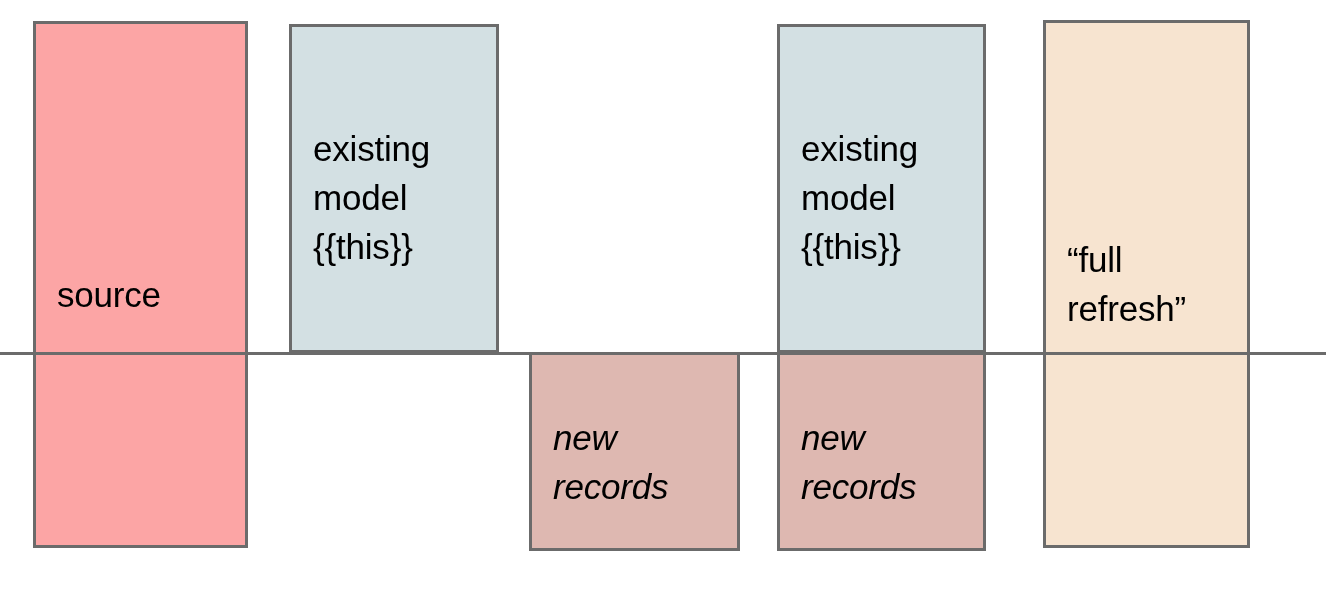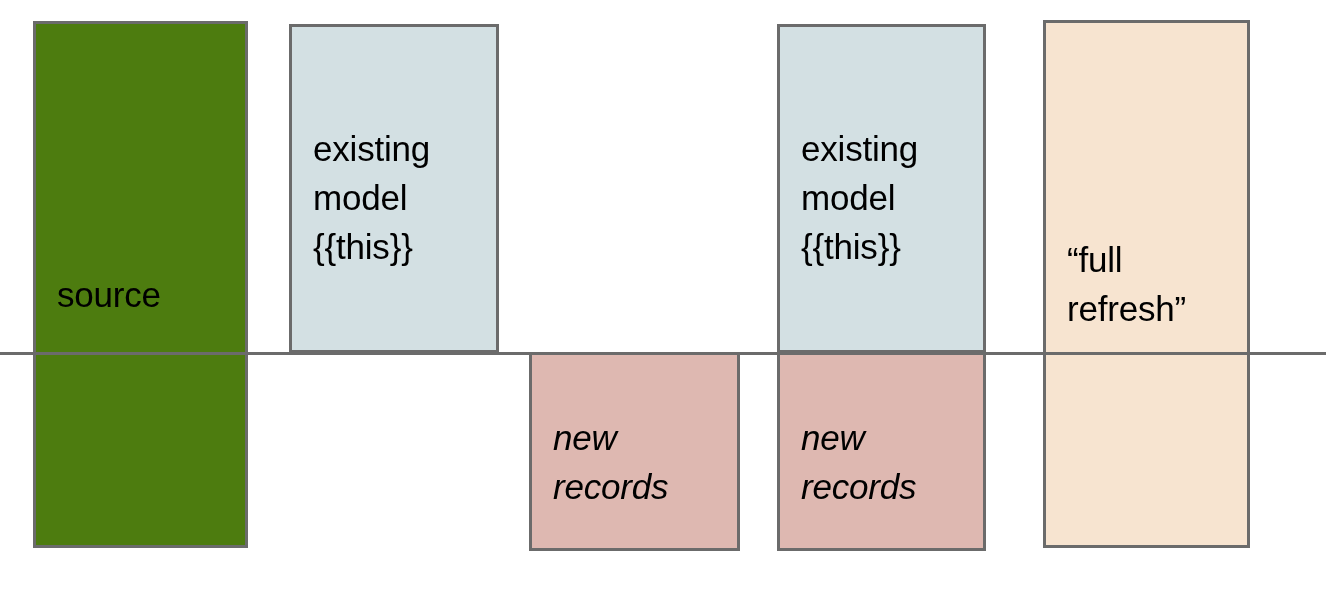--- a/index.html
+++ b/index.html
@@ -35,21 +35,21 @@
     position: absolute;
     left: 21px;
     right: 20px;
     font-size: 35px;
     line-height: 49px;
     color: #000000;
     letter-spacing: -0.2px;
     white-space: pre-line;
   }
   
-  .blk-source        { left: 33px;   top: 21px;  width: 215px; height: 527px; background: #4d7c0f; }
+  .blk-source        { left: 33px;   top: 21px;  width: 215px; height: 527px; background: #fca5a5; }
   .blk-existing-1    { left: 289px;  top: 24px;  width: 210px; height: 329px; background: #d3e0e3; }
   .blk-existing-2    { left: 777px;  top: 24px;  width: 209px; height: 329px; background: #d3e0e3; }
   .blk-new-1         { left: 529px;  top: 352px; width: 211px; height: 199px; background: #deb8b1; }
   .blk-new-2         { left: 777px;  top: 352px; width: 209px; height: 199px; background: #deb8b1; }
   .blk-full-refresh  { left: 1043px; top: 20px;  width: 207px; height: 528px; background: #f7e4d0; }
 
   
   .blk-source .block-label       { top: 246px; }
   .blk-existing-1 .block-label,
   .blk-existing-2 .block-label   { top: 97px; }

